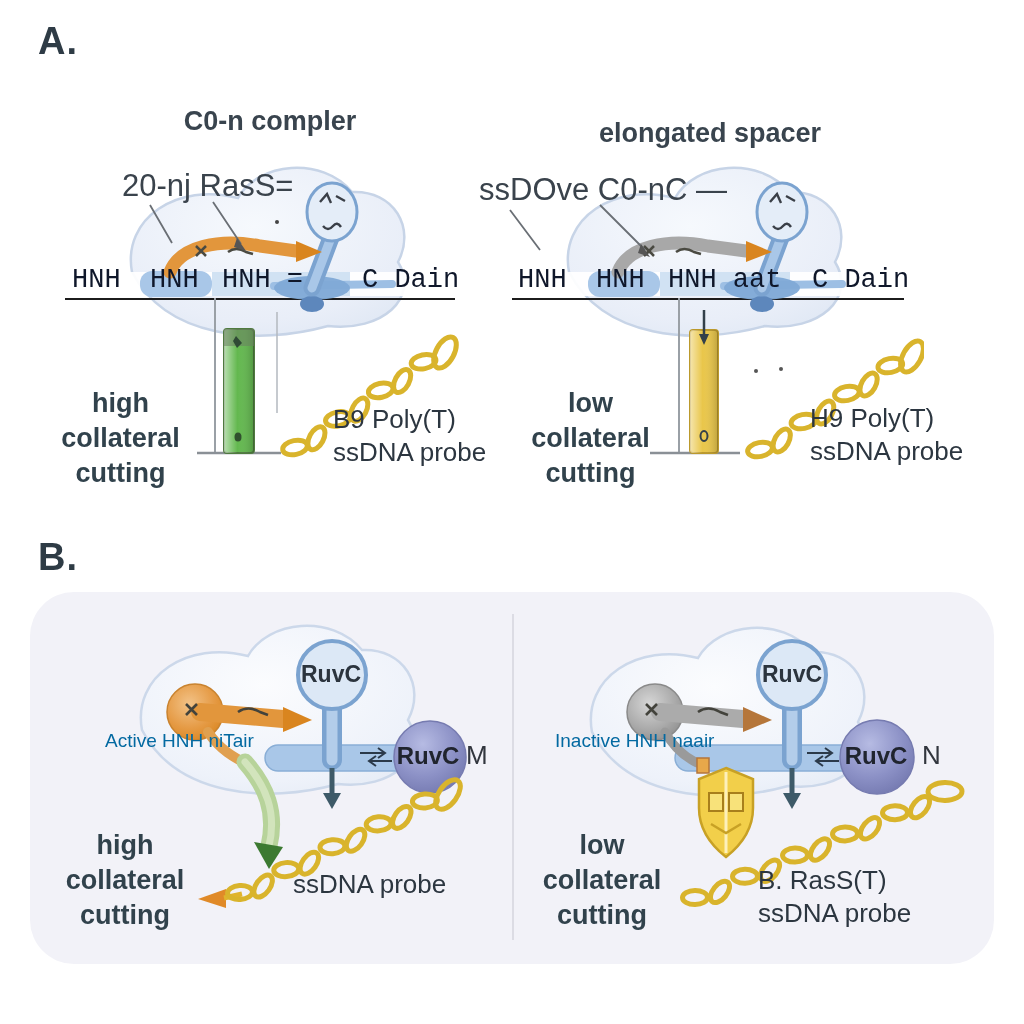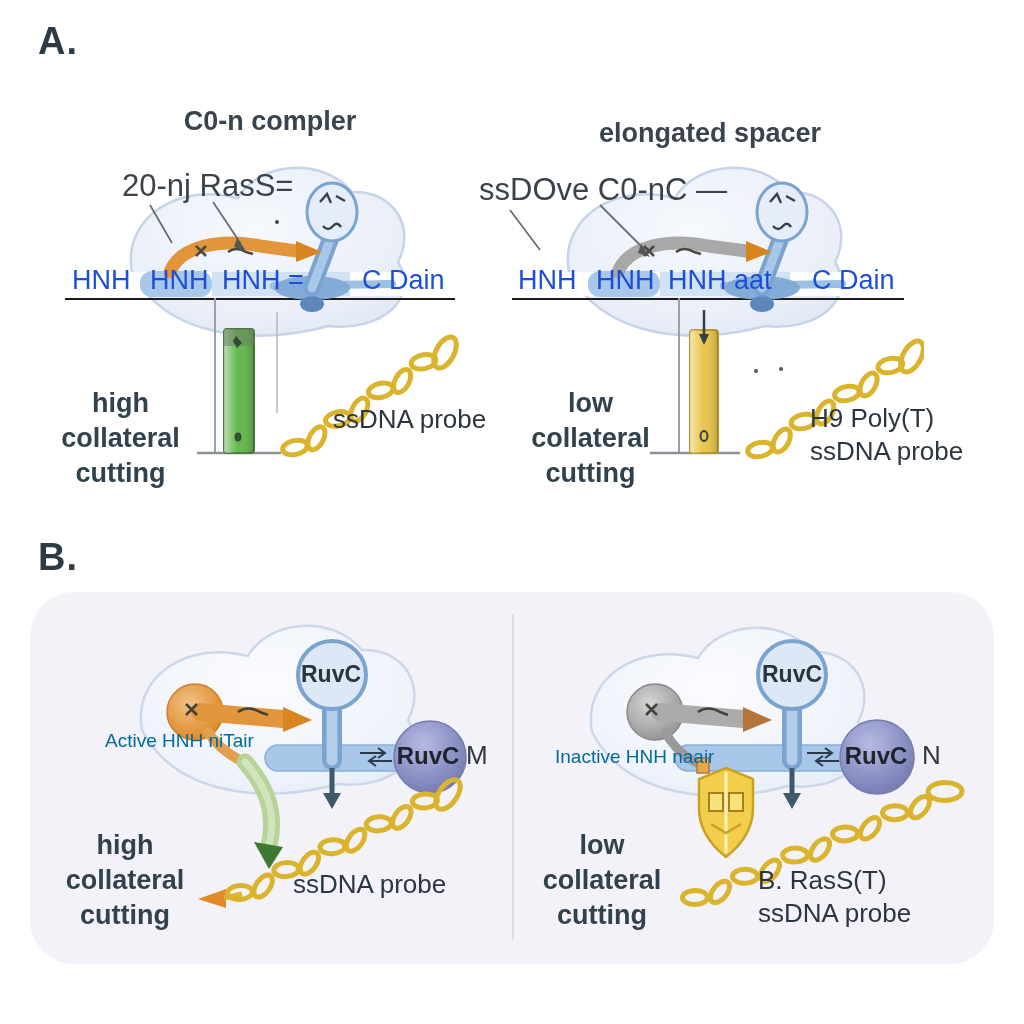--- a/index.html
+++ b/index.html
@@ -2,21 +2,21 @@
 <html><head>
 <meta charset="utf-8">
 <style>
   html,body{margin:0;padding:0;background:#ffffff;}
   #canvas{position:relative;width:1024px;height:1024px;background:#ffffff;overflow:hidden;
           font-family:"Liberation Sans", sans-serif;color:#2e3b45;}
   .abs{position:absolute;}
   .panel-letter{font-size:38px;font-weight:800;color:#2e3b45;letter-spacing:1px;}
   .sub-title{font-size:27px;font-weight:600;color:#39444e;text-align:center;}
   .pointer-label{font-size:31px;color:#3a434c;margin-left:27px;}
-  .track-word{font-size:27px;font-weight:500;color:#1d4ed8;}
+  .track-word{font-size:27px;font-weight:500;color:#0f172a;font-family:Liberation Mono, monospace;}
   .result{font-size:27px;font-weight:700;color:#31424c;text-align:center;line-height:35px;margin-top:28px;}
   .probe{font-size:26px;color:#2c3640;line-height:33px;}
   .state-label{font-size:19px;color:#0369a1;}
   .bulb-label{font-size:23px;font-weight:600;color:#2b343e;text-align:center;}
   .ball-label{font-size:24px;font-weight:700;color:#20242e;text-align:center;}
   .suffix{font-size:26px;font-weight:500;color:#32363e;}
   .bpanel{background:#f2f2f8;border-radius:44px;}
   .divider{width:2px;background:#dcdce4;}
   svg{display:block;}
 </style>
@@ -171,20 +171,21 @@
     <div>collateral</div>
     <div>cutting</div>
   </div>
   <div class="abs result" style="left:518px;top:358px;width:145px;">
     <div>low</div>
     <div>collateral</div>
     <div>cutting</div>
   </div>
 
   <div class="abs probe" style="left:333px;top:403px;">
+    <div>B9 Poly(T)</div>
     <div>ssDNA probe</div>
   </div>
   <div class="abs probe" style="left:810px;top:402px;">
     <div>H9 Poly(T)</div>
     <div>ssDNA probe</div>
   </div>
 
   <div class="abs panel-letter" style="left:38px;top:536px;">B.</div>
   <div class="abs bpanel" style="left:30px;top:592px;width:964px;height:372px;"></div>
   <div class="abs divider" style="left:512px;top:614px;height:326px;"></div>
@@ -274,21 +275,21 @@
 
   <div class="abs bulb-label" style="left:300px;top:661px;width:62px;">RuvC</div>
   <div class="abs bulb-label" style="left:760px;top:661px;width:64px;">RuvC</div>
 
   <div class="abs ball-label" style="left:392px;top:742px;width:72px;">RuvC</div>
   <div class="abs suffix" style="left:466px;top:740px;">M</div>
   <div class="abs ball-label" style="left:838px;top:742px;width:76px;">RuvC</div>
   <div class="abs suffix" style="left:922px;top:740px;">N</div>
 
   <div class="abs state-label" style="left:105px;top:730px;">Active HNH niTair</div>
-  <div class="abs state-label" style="left:555px;top:730px;margin-top:16px;">Inactive HNH naair</div>
+  <div class="abs state-label" style="left:555px;top:730px;">Inactive HNH naair</div>
 
   <div class="abs result" style="left:50px;top:800px;width:150px;">
     <div>high</div>
     <div>collateral</div>
     <div>cutting</div>
   </div>
   <div class="abs result" style="left:527px;top:800px;width:150px;">
     <div>low</div>
     <div>collateral</div>
     <div>cutting</div>

